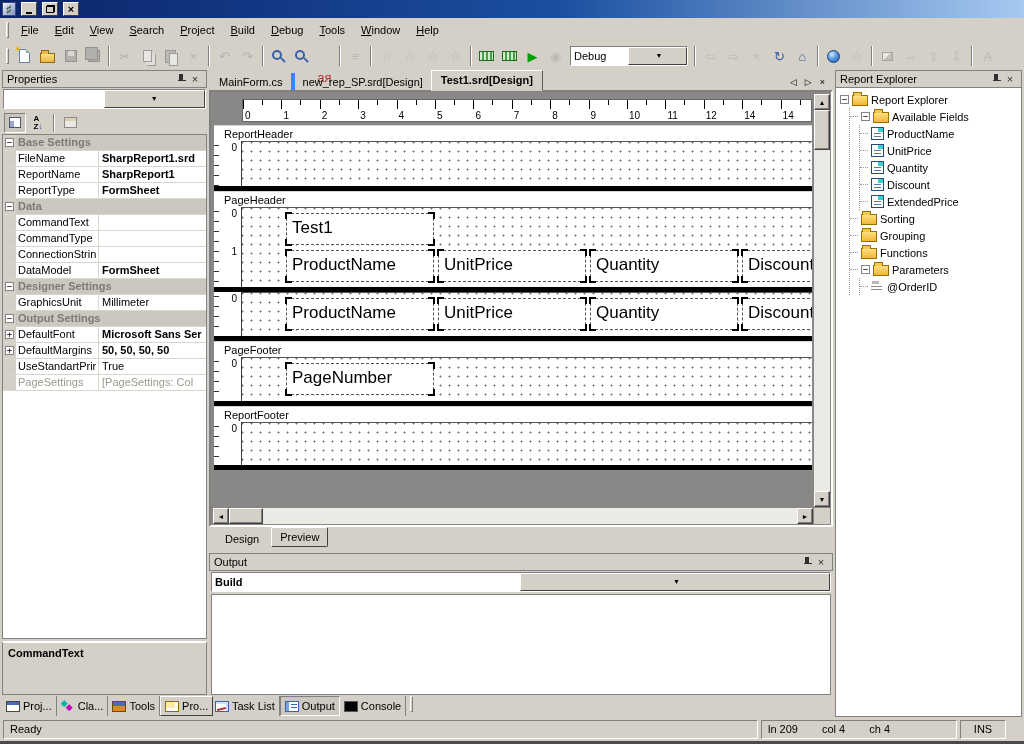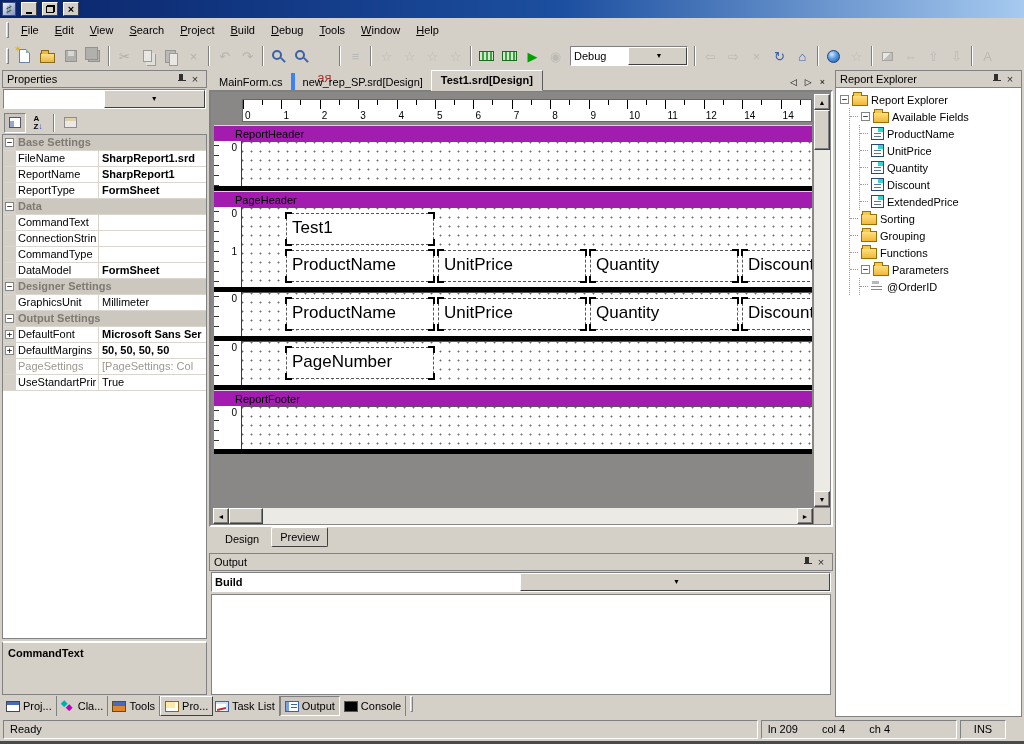--- a/index.html
+++ b/index.html
@@ -108,21 +108,21 @@
 .dtab.active{font-weight:bold;border:1px solid;border-color:#fff #5a5a5a #d4d0c8 #fff;background:#d4d0c8;padding:3px 9px 4px;margin-bottom:-1px;position:relative;z-index:2}
 .dnav{margin-left:auto;display:flex;align-items:center;gap:8px;padding:0 6px 3px 0;font-size:9px}
 .dsurf{height:437px;background:#8a8886;border:2px solid;border-color:#808080 #fff #fff #808080;position:relative;overflow:hidden}
 .dcanvas{position:absolute;left:3px;top:7px;right:19px;bottom:18px;overflow:hidden}
 .hruler{height:23px;background:#fff;margin-left:28px;position:relative;border:1px solid #666;overflow:hidden}
 .hr-cell{position:absolute;top:0;bottom:0;width:39px}
 .hr-cell .t1{position:absolute;left:0;top:0;width:1px;height:9px;background:#000}
 .hr-cell .t2{position:absolute;left:19px;top:0;width:1px;height:5px;background:#000}
 .hr-cell .lab{position:absolute;left:2px;bottom:0;font-size:10px}
 .bands{margin-top:3px}
-.bhead{height:16px;background:#a21caf;line-height:16px;padding-left:21px;border-top:1px solid #d6d6d6}
+.bhead{height:16px;background:#ffffff;line-height:16px;padding-left:10px;border-top:1px solid #d6d6d6}
 .bbody{display:flex;background:#fff}
 .bvr{width:28px;flex:none;position:relative;background:#fff;border-right:1px solid #3a3a3a;font-size:10px}
 .bvr::before{content:"";position:absolute;left:0;top:4px;bottom:0;width:5px;background:repeating-linear-gradient(to bottom,#333 0 1px,transparent 1px 10px)}
 .bvr span{position:absolute;right:4px}
 .bcont{flex:1;position:relative;overflow:hidden;border-top:1px solid #555;background-image:radial-gradient(circle,#6e6e6e .9px,transparent 1.1px);background-size:9px 9px;background-position:5px 5px}
 .bsep{height:5px;background:#000}
 .ritem{position:absolute;background:#fff;border:1px dashed #555;font-size:17px;line-height:28px;padding-left:5px;white-space:nowrap}
 .ritem i{position:absolute;display:block;width:7px;height:7px}
 .c-tl{left:-2px;top:-2px;border-left:2px solid #000;border-top:2px solid #000}
 .c-tr{right:-2px;top:-2px;border-right:2px solid #000;border-top:2px solid #000}
@@ -374,26 +374,26 @@
           </span>
           <span class="pname">Data</span>
         </div>
         <div class="prow">
           <span class="pgut"></span>
           <span class="pname">CommandText</span>
           <span class="pval"></span>
         </div>
         <div class="prow">
           <span class="pgut"></span>
+          <span class="pname">CommandType</span>
+          <span class="pval"></span>
+        </div>
+        <div class="prow">
+          <span class="pgut"></span>
           <span class="pname">ConnectionStrin</span>
-          <span class="pval"></span>
-        </div>
-        <div class="prow">
-          <span class="pgut"></span>
-          <span class="pname">CommandType</span>
           <span class="pval"></span>
         </div>
         <div class="prow">
           <span class="pgut"></span>
           <span class="pname">DataModel</span>
           <span class="pval b">FormSheet</span>
         </div>
         <div class="prow cat">
           <span class="pgut">
             <span class="pexp">−</span>
@@ -418,29 +418,29 @@
           <span class="pname">DefaultFont</span>
           <span class="pval b">Microsoft Sans Ser</span>
         </div>
         <div class="prow">
           <span class="pgut">
             <span class="pexp">+</span>
           </span>
           <span class="pname">DefaultMargins</span>
           <span class="pval b">50, 50, 50, 50</span>
         </div>
+        <div class="prow">
+          <span class="pgut"></span>
+          <span class="pname">UseStandartPrir</span>
+          <span class="pval">True</span>
+        </div>
         <div class="prow dis">
           <span class="pgut"></span>
           <span class="pname">PageSettings</span>
           <span class="pval">[PageSettings: Col</span>
-        </div>
-        <div class="prow">
-          <span class="pgut"></span>
-          <span class="pname">UseStandartPrir</span>
-          <span class="pval">True</span>
         </div>
       </div>
     <div class="pdesc">
       <b>CommandText</b>
     </div>
     <div class="tabsrow" id="ltabs">
         <div class="btab">
           <span class="ti ti-proj"></span>
           <span>Proj...</span>
         </div>
@@ -578,20 +578,21 @@
                 <span style="top: 1px;">0</span>
               </span>
               <div class="bcont" style="height: 44px;">
                 <div class="ritem" style="left: 44px; top: 5px; width: 148px; height: 32px;"><i class="c-tl"></i><i class="c-tr"></i><i class="c-bl"></i><i class="c-br"></i><span>ProductName</span></div>
                 <div class="ritem" style="left: 196px; top: 5px; width: 148px; height: 32px;"><i class="c-tl"></i><i class="c-tr"></i><i class="c-bl"></i><i class="c-br"></i><span>UnitPrice</span></div>
                 <div class="ritem" style="left: 348px; top: 5px; width: 148px; height: 32px;"><i class="c-tl"></i><i class="c-tr"></i><i class="c-bl"></i><i class="c-br"></i><span>Quantity</span></div>
                 <div class="ritem" style="left: 500px; top: 5px; width: 148px; height: 32px;"><i class="c-tl"></i><i class="c-bl"></i><span>Discount</span></div>
               </div>
             </div>
             <div class="bsep"></div>
+            <div class="bhead">PageFooter</div>
             <div class="bbody">
               <span class="bvr">
                 <span style="top: 1px;">0</span>
               </span>
               <div class="bcont" style="height: 44px;">
                 <div class="ritem" style="left: 44px; top: 5px; width: 148px; height: 32px;"><i class="c-tl"></i><i class="c-tr"></i><i class="c-bl"></i><i class="c-br"></i><span>PageNumber</span></div>
               </div>
             </div>
             <div class="bsep"></div>
             <div class="bhead">ReportFooter</div>

